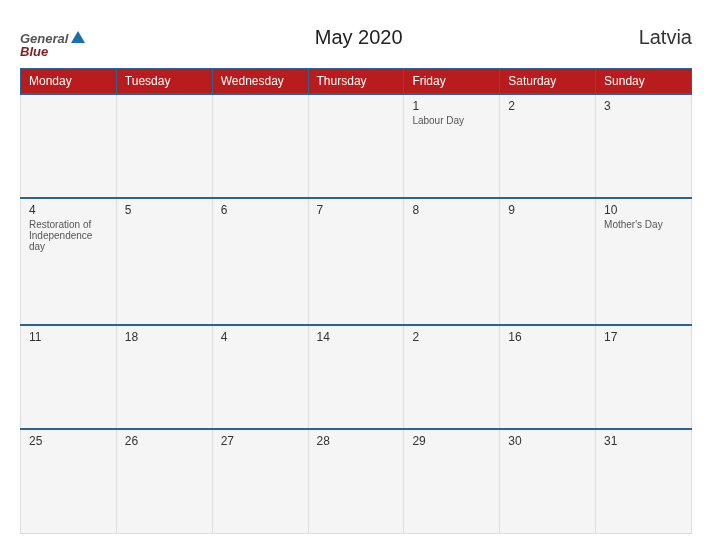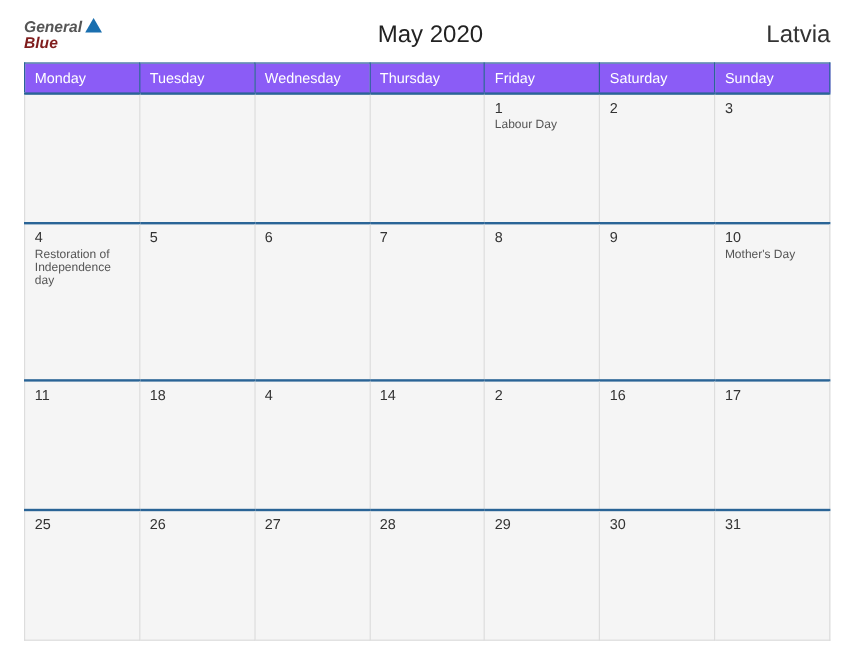--- a/index.html
+++ b/index.html
@@ -57,21 +57,21 @@
     }
 
     
     .calendar {
       width: 100%;
       border-collapse: collapse;
       flex: 1;
     }
 
     .calendar thead tr {
-      background-color: #8b5cf6;
+      background-color: #b91c1c;
       margin-top: 39px;
     }
 
     .calendar thead th {
       color: #fff;
       font-size: 12px;
       font-weight: normal;
       text-align: left;
       padding: 5px 8px;
       border: 1px solid #2a6496;
@@ -113,20 +113,21 @@
 
     .calendar tbody td.empty {
       background-color: #f5f5f5;
     }
 
     
     .logo-row {
       display: flex;
       align-items: center;
       gap: 1px;
+      margin-top: 16px;
     }
     .logo-text-general {
       font-size: 13px;
       font-weight: bold;
       color: #555;
       font-style: italic;
     }
     .logo-text-blue {
       font-size: 13px;
       font-weight: bold;

